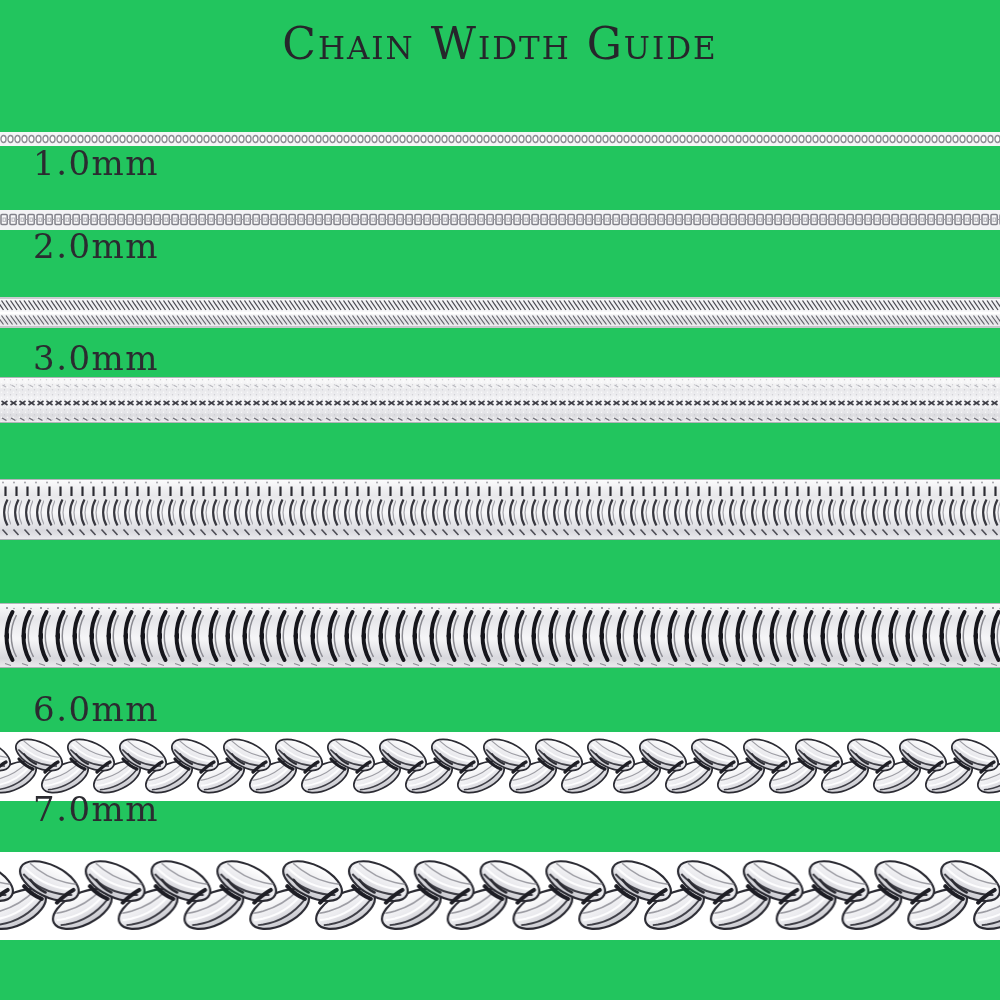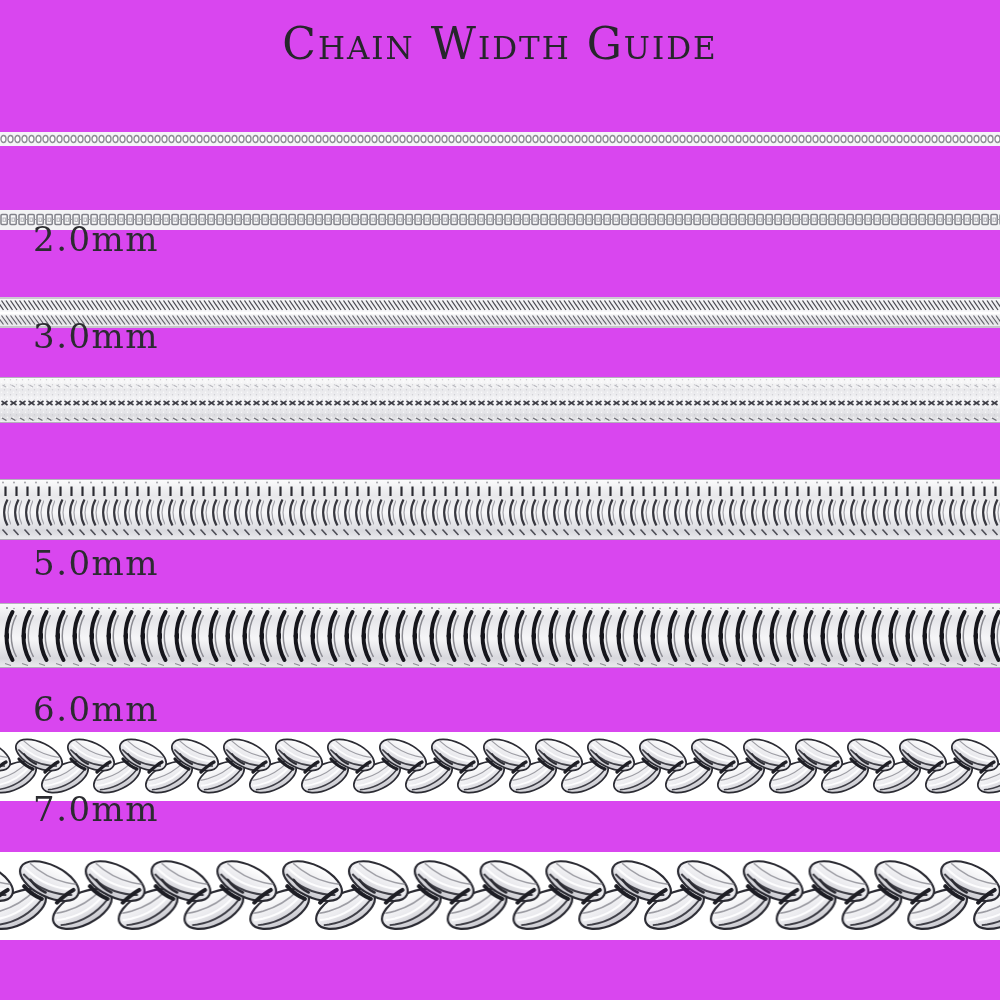--- a/index.html
+++ b/index.html
@@ -1,17 +1,17 @@
 <!DOCTYPE html>
 <html><head>
 <meta charset="utf-8">
 <style>
   html,body{margin:0;padding:0;background:#ffffff;}
   .page{
-    position:relative;width:1000px;height:1000px;background:#d946ef;overflow:hidden;
+    position:relative;width:1000px;height:1000px;background:#22c55e;overflow:hidden;
     font-family:"DejaVu Serif","Liberation Serif",serif;
   }
   .title{
     position:absolute;top:22px;left:0;width:1000px;text-align:center;
     font-size:44px;line-height:1;letter-spacing:2px;color:#26262b;
     font-variant:small-caps;font-weight:normal;
   }
   .chain{position:absolute;left:0;display:block;}
   .size-label{
     position:absolute;left:33px;font-size:34px;line-height:1;
@@ -27,33 +27,34 @@
 
   <svg class="chain" style="top:132px" width="1000" height="14">
     <defs>
       <pattern id="p1" width="7" height="14" patternUnits="userSpaceOnUse">
         <rect width="7" height="14" fill="#f5f5f7"></rect>
         <ellipse cx="3.5" cy="7" rx="2.5" ry="3.5" fill="#ffffff" stroke="#8f8f96" stroke-width="1.4"></ellipse>
       </pattern>
     </defs>
     <rect x="0" y="0" width="1000" height="14" fill="url(#p1)"></rect>
   </svg>
+  <div class="size-label" style="top:146px">1.0mm</div>
 
   <svg class="chain" style="top:210px" width="1000" height="20">
     <defs>
       <pattern id="p2" width="9" height="20" patternUnits="userSpaceOnUse">
         <rect width="9" height="20" fill="#f3f3f5"></rect>
         <rect x="1" y="4.5" width="6.2" height="10" rx="1" fill="#fbfbfc" stroke="#82828a" stroke-width="1.5"></rect>
         <rect x="3" y="8" width="2.4" height="3.4" fill="none" stroke="#b4b4ba" stroke-width="1"></rect>
         <line x1="7.2" y1="9.5" x2="9" y2="9.5" stroke="#9a9aa1" stroke-width="1.2"></line>
       </pattern>
     </defs>
     <rect x="0" y="0" width="1000" height="20" fill="url(#p2)"></rect>
   </svg>
-  <div class="size-label" style="top:222px">2.0mm</div>
+  <div class="size-label" style="top:229px">2.0mm</div>
 
   <svg class="chain" style="top:295px" width="1000" height="35">
     <defs>
       <linearGradient id="g3" x1="0" y1="0" x2="0" y2="1">
         <stop offset="0" stop-color="#fdfdfe"></stop>
           <stop offset="0.25" stop-color="#ededf0"></stop>
         <stop offset="0.5" stop-color="#fafafb"></stop>
           <stop offset="0.8" stop-color="#e2e2e6"></stop>
         <stop offset="1" stop-color="#f3f3f5"></stop>
       </linearGradient>
@@ -65,21 +66,21 @@
         <line x1="1.5" y1="20.5" x2="8" y2="29.5" stroke="#62626a" stroke-width="1.2"></line>
         <line x1="-3" y1="20.5" x2="3.5" y2="29.5" stroke="#62626a" stroke-width="1.2"></line>
         <line x1="6" y1="20.5" x2="12.5" y2="29.5" stroke="#62626a" stroke-width="1.2"></line>
       </pattern>
     </defs>
     <rect x="0" y="2" width="1000" height="31" fill="url(#g3)"></rect>
     <rect x="0" y="2" width="1000" height="31" fill="url(#p3)"></rect>
     <line x1="0" y1="3" x2="1000" y2="3" stroke="#9b9ba2" stroke-width="1"></line>
     <line x1="0" y1="32" x2="1000" y2="32" stroke="#9b9ba2" stroke-width="1"></line>
   </svg>
-  <div class="size-label" style="top:319px">3.0mm</div>
+  <div class="size-label" style="top:341px">3.0mm</div>
 
   <svg class="chain" style="top:376px" width="1000" height="48">
     <defs>
       <linearGradient id="g4" x1="0" y1="0" x2="0" y2="1">
         <stop offset="0" stop-color="#fdfdfd"></stop>
           <stop offset="0.3" stop-color="#e9e9ec"></stop>
         <stop offset="0.55" stop-color="#f6f6f8"></stop>
           <stop offset="0.85" stop-color="#dcdce0"></stop>
         <stop offset="1" stop-color="#eeeef0"></stop>
       </linearGradient>
@@ -116,21 +117,20 @@
         <path d="M7.5 21.5 C3 29.5 3 39.5 7.5 47.5" stroke="#383840" stroke-width="2.2" fill="none"></path>
         <path d="M11 22.5 C7 30.5 7 38.5 11 46.5" stroke="#a3a3aa" stroke-width="1.2" fill="none"></path>
         <line x1="2.5" y1="51.5" x2="7.5" y2="57" stroke="#4c4c54" stroke-width="1.6"></line>
       </pattern>
     </defs>
     <rect x="0" y="1" width="1000" height="61" fill="url(#g5)"></rect>
     <rect x="0" y="0" width="1000" height="63" fill="url(#p5)"></rect>
     <line x1="0" y1="1.5" x2="1000" y2="1.5" stroke="#b3b3ba" stroke-width="1"></line>
     <line x1="0" y1="61.5" x2="1000" y2="61.5" stroke="#adadb4" stroke-width="1"></line>
   </svg>
-  <div class="size-label" style="top:546px">5.0mm</div>
 
   <svg class="chain" style="top:602px" width="1000" height="67">
     <defs>
       <linearGradient id="g6" x1="0" y1="0" x2="0" y2="1">
         <stop offset="0" stop-color="#fbfbfc"></stop>
           <stop offset="0.25" stop-color="#e6e6ea"></stop>
         <stop offset="0.55" stop-color="#f6f6f8"></stop>
           <stop offset="0.85" stop-color="#d8d8dd"></stop>
         <stop offset="1" stop-color="#ececef"></stop>
       </linearGradient>

